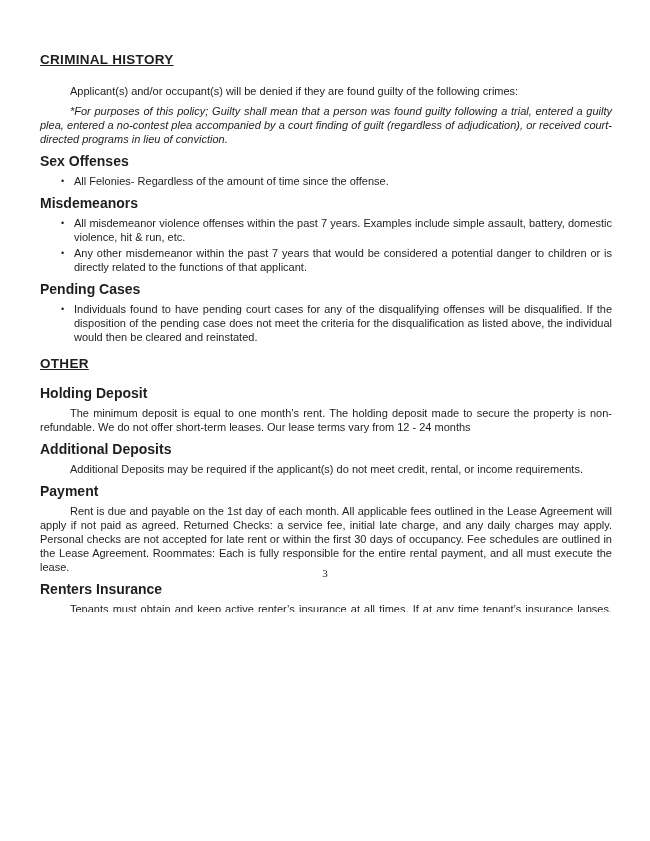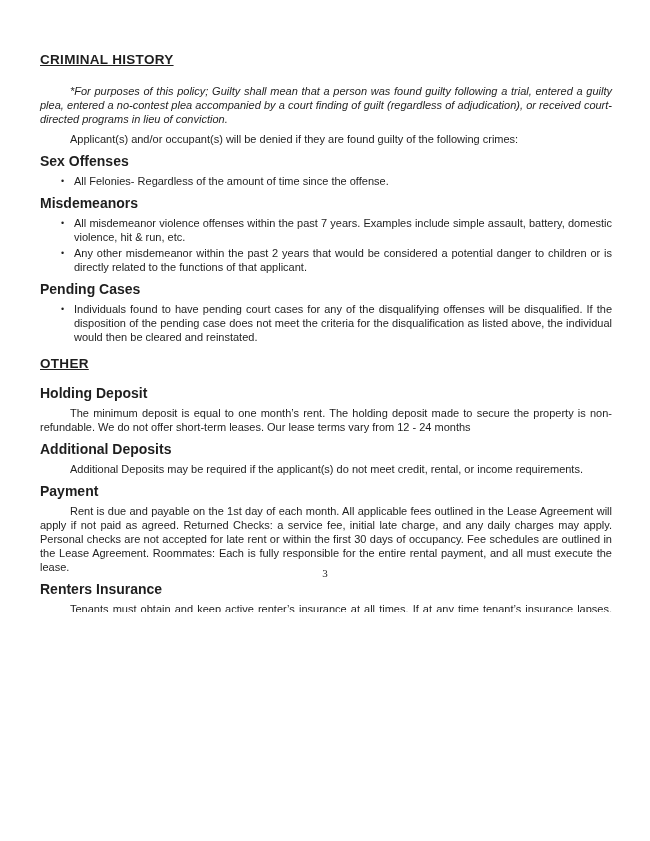--- a/index.html
+++ b/index.html
@@ -67,34 +67,34 @@
   }
 </style>
 </head>
 <body>
 
 <div class="page">
 
   <div class="section-block">
     <div class="sec-title">CRIMINAL HISTORY</div>
 
+    <p class="body indent">Applicant(s) and/or occupant(s) will be denied if they are found guilty of the following crimes:</p>
+
     <p class="body indent italic">*For purposes of this policy; Guilty shall mean that a person was found guilty following a trial, entered a guilty plea, entered a no-contest plea accompanied by a court finding of guilt (regardless of adjudication), or received court-directed programs in lieu of conviction.</p>
-
-    <p class="body indent">Applicant(s) and/or occupant(s) will be denied if they are found guilty of the following crimes:</p>
 
     <div class="sub-heading">Sex Offenses</div>
 
     <ul class="bullets">
       <li>All Felonies- Regardless of the amount of time since the offense.</li>
     </ul>
 
     <div class="sub-heading">Misdemeanors</div>
     <ul class="bullets">
       <li>All misdemeanor violence offenses within the past 7 years. Examples include simple assault, battery, domestic violence, hit &amp; run, etc.</li>
-      <li>Any other misdemeanor within the past 2 years that would be considered a potential danger to children or is directly related to the functions of that applicant.</li>
+      <li>Any other misdemeanor within the past 7 years that would be considered a potential danger to children or is directly related to the functions of that applicant.</li>
     </ul>
 
     <div class="sub-heading">Pending Cases</div>
     <ul class="bullets">
       <li>Individuals found to have pending court cases for any of the disqualifying offenses will be disqualified. If the disposition of the pending case does not meet the criteria for the disqualification as listed above, the individual would then be cleared and reinstated.</li>
     </ul>
   </div>
 
   <div class="section-block">
     <div class="sec-title other">OTHER</div>

